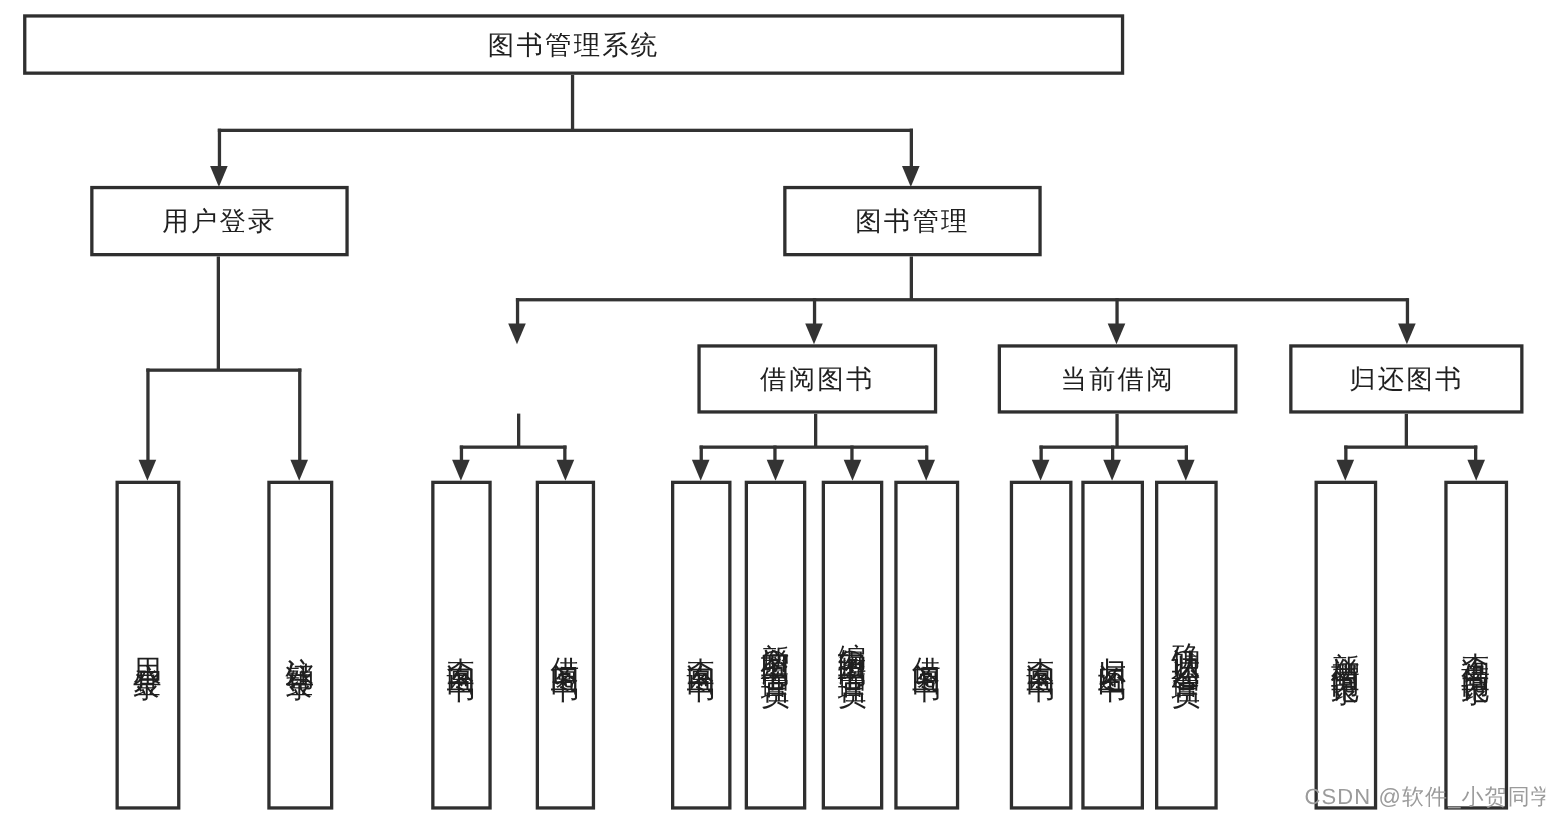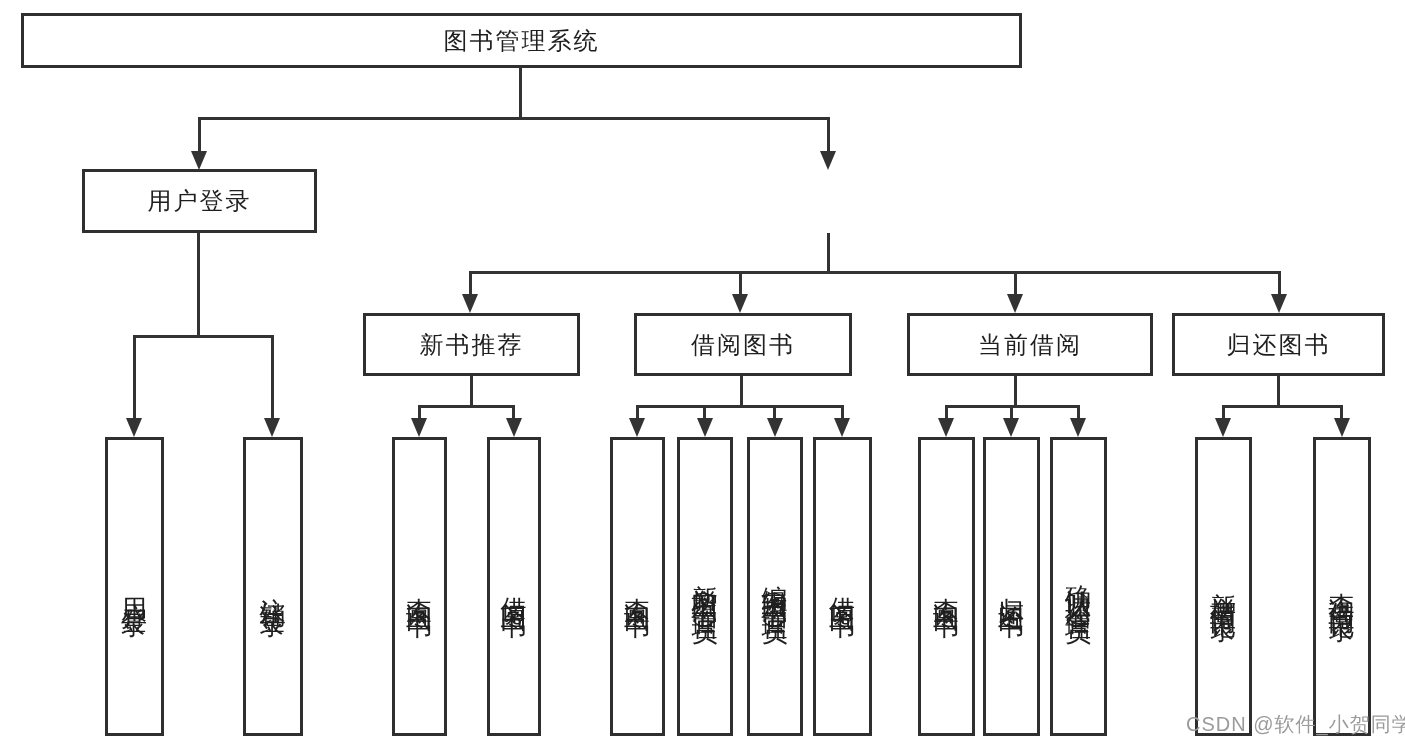--- a/index.html
+++ b/index.html
@@ -64,28 +64,28 @@
 
 <div id="canvas">
 
   <div class="box" style="left:21px;top:13px;width:1001px;height:55px">
     <span class="lbl">图书管理系统</span>
   </div>
 
   <div class="box" style="left:82px;top:169px;width:235px;height:64px">
     <span class="lbl">用户登录</span>
   </div>
+  <div class="box" style="left:712px;top:169px;width:235px;height:64px">
+    <span class="lbl">图书管理</span>
+  </div>
 
-  <div class="box" style="left:363px;top:313px;width:217px;height:63px">
-    <span class="lbl">新书推荐</span>
-  </div>
   <div class="box" style="left:634px;top:313px;width:218px;height:63px">
     <span class="lbl">借阅图书</span>
   </div>
-  <div class="box" style="left:907px;top:313px;width:246px;height:63px">
+  <div class="box" style="left:907px;top:313px;width:218px;height:63px">
     <span class="lbl">当前借阅</span>
   </div>
   <div class="box" style="left:1172px;top:313px;width:213px;height:63px">
     <span class="lbl">归还图书</span>
   </div>
 
   <div class="box leaf" style="left:105px;top:437px;width:59px;height:299px">
     <span class="lbl">用户登录</span>
   </div>
   <div class="box leaf" style="left:243px;top:437px;width:60px;height:299px">

